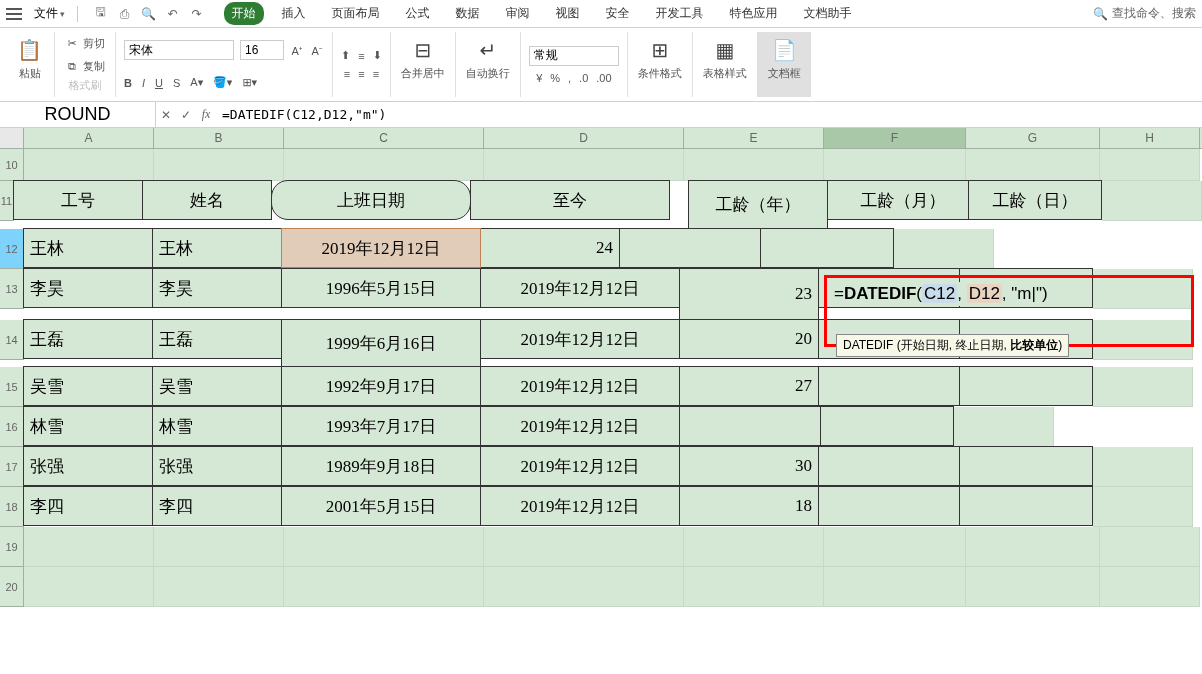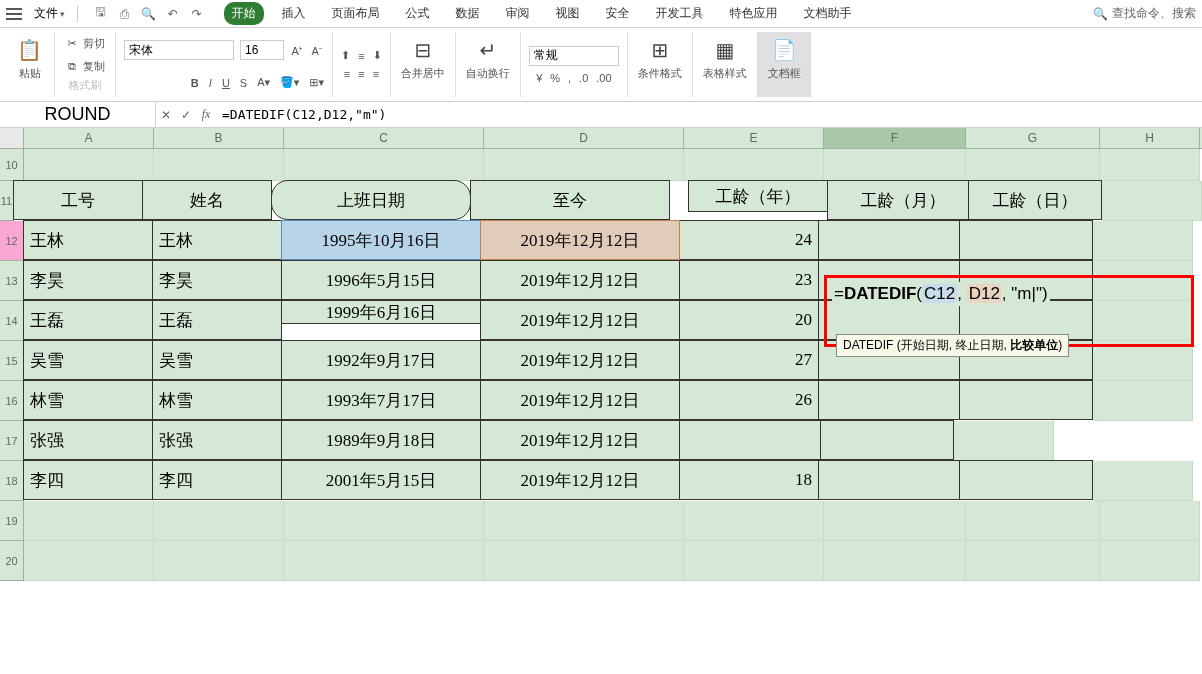--- a/index.html
+++ b/index.html
@@ -43,21 +43,21 @@
 
 .sheet { position: relative; display: flex; flex-direction: column; }
 .col-headers { display: flex; background: #d5e8d5; border-bottom: 1px solid #a0b0a0; }
 .col-headers .corner { width: 24px; height: 20px; border-right: 1px solid #a0b0a0; background: #e8e8e8; }
 .col-headers .ch { height: 20px; border-right: 1px solid #a0b0a0; display: flex; align-items: center; justify-content: center; font-size: 12px; color: #666; }
 .col-headers .ch.active { background: #a8c8a8; }
 
 .rows { display: flex; flex-direction: column; }
 .row { display: flex; }
 .row-hdr { width: 24px; background: #d5e8d5; border-right: 1px solid #a0b0a0; border-bottom: 1px solid #a0b0a0; display: flex; align-items: center; justify-content: center; font-size: 11px; color: #666; }
-.row-hdr.active { background: #f9a8d4; }
+.row-hdr.active { background: #7dd3fc; }
 .cells { display: flex; flex: 1; }
 .cell { border-right: 1px solid #c8d8c8; border-bottom: 1px solid #c8d8c8; background: #d5e8d5; display: flex; align-items: center; padding: 0 6px; font-size: 15px; overflow: hidden; }
 
 .data-cell { background: #d5e8d5; border: 1px solid #333; margin: -1px 0 0 -1px; justify-content: center; font-family: SimSun, serif; font-size: 17px; }
 .hdr-cell { font-weight: normal; }
 .num-cell { justify-content: flex-end; }
 
 .sel-c12 { background: #b8d4e8 !important; border: 1.5px solid #5b8db5 !important; position: relative; z-index: 2; }
 .sel-d12 { background: #e0ccb8 !important; border: 1.5px solid #c08050 !important; position: relative; z-index: 2; }
 
@@ -129,21 +129,21 @@
         </div>
       <div class="small-btn">
           <span class="small-icon">⧉</span>
           <span>复制</span>
         </div>
     </div>
     <div class="big-btn" style="opacity:.4">
       <div class="btn-label">格式刷</div>
     </div>
   </div>
-  <div class="group" style="align-items:flex-end;gap:16px;justify-content:center">
+  <div class="group" style="align-items:flex-start;gap:16px;justify-content:center">
     <div class="toolbar-row">
       <input class="font-sel font-name" value="宋体" style="">
       <input class="font-sel font-size" value="16" style="">
       <span class="small-icon">A⁺</span>
       <span class="small-icon">A⁻</span>
     </div>
     <div class="toolbar-row" style="gap:10px">
       <span style="font-weight:bold">B</span>
       <span style="font-style:italic">I</span>
       <span style="text-decoration:underline">U</span>
@@ -245,58 +245,57 @@
           <div class="cell wH r10" style="height: 32px;"></div>
         </div>
       </div>
       <div class="row">
         <div class="row-hdr r11" style="height: 40px;">11</div>
         <div class="cells">
           <div class="cell wA r11 data-cell hdr-cell" style="height: 40px;">工号</div>
           <div class="cell wB r11 data-cell hdr-cell" style="height: 40px;">姓名</div>
           <div class="cell wC r11 data-cell hdr-cell" style="height: 40px; border-radius: 17px;">上班日期</div>
           <div class="cell wD r11 data-cell hdr-cell" style="height: 40px;">至今</div>
-          <div class="cell wE r11 data-cell hdr-cell" style="height: 32px; margin-left: 18px;">工龄（年）</div>
+          <div class="cell wE r11 data-cell hdr-cell" style="height: 49px; margin-left: 18px;">工龄（年）</div>
           <div class="cell wF r11 data-cell hdr-cell" style="height: 40px; padding-left: 16px;">工龄（月）</div>
           <div class="cell wG r11 data-cell hdr-cell" style="height: 40px;">工龄（日）</div>
           <div class="cell wH r11" style="height: 40px;"></div>
         </div>
       </div>
       <div class="row">
         <div class="row-hdr r12 active" style="height: 40px;">12</div>
         <div class="cells">
           <div class="cell wA r12 data-cell" style="justify-content: flex-start; height: 40px;">王林</div>
           <div class="cell wB r12 data-cell" style="justify-content: flex-start; height: 40px;">王林</div>
-          <div class="cell wC r12 data-cell sel-c12" style="height: 40px;">1995年10月16日</div>
           <div class="cell wD r12 data-cell sel-d12" style="height: 40px;">2019年12月12日</div>
           <div class="cell wE r12 data-cell num-cell" style="height: 40px;">24</div>
           <div class="cell wF r12 data-cell" style="height: 40px;"></div>
           <div class="cell wG r12 data-cell" style="height: 40px;"></div>
           <div class="cell wH r12" style="height: 40px;"></div>
         </div>
       </div>
       <div class="row">
         <div class="row-hdr r13" style="height: 40px;">13</div>
         <div class="cells">
           <div class="cell wA r13 data-cell" style="justify-content: flex-start; height: 40px;">李昊</div>
           <div class="cell wB r13 data-cell" style="justify-content: flex-start; height: 40px;">李昊</div>
           <div class="cell wC r13 data-cell" style="height: 40px;">1996年5月15日</div>
           <div class="cell wD r13 data-cell" style="height: 40px;">2019年12月12日</div>
-          <div class="cell wE r13 data-cell num-cell" style="height: 40px;">23</div>
+          <div class="cell wE r13 data-cell num-cell" style="height: 52px;">23</div>
           <div class="cell wF r13 data-cell" style="height: 40px;"></div>
           <div class="cell wG r13 data-cell" style="height: 40px;"></div>
           <div class="cell wH r13" style="height: 40px;"></div>
         </div>
       </div>
       <div class="row">
         <div class="row-hdr r14" style="height: 40px;">14</div>
         <div class="cells">
           <div class="cell wA r14 data-cell" style="justify-content: flex-start; height: 40px;">王磊</div>
           <div class="cell wB r14 data-cell" style="justify-content: flex-start; height: 40px;">王磊</div>
-          <div class="cell wC r14 data-cell" style="height: 24px;">1999年6月16日</div>
+          <div class="cell wC r14 data-cell" style="height: 48px;">1999年6月16日</div>
           <div class="cell wD r14 data-cell" style="height: 40px;">2019年12月12日</div>
           <div class="cell wE r14 data-cell num-cell" style="height: 40px;">20</div>
           <div class="cell wF r14 data-cell" style="height: 40px;"></div>
           <div class="cell wG r14 data-cell" style="height: 40px;"></div>
           <div class="cell wH r14" style="height: 40px;"></div>
         </div>
       </div>
       <div class="row">
         <div class="row-hdr r15" style="height: 40px;">15</div>
         <div class="cells">
@@ -310,33 +309,33 @@
           <div class="cell wH r15" style="height: 40px;"></div>
         </div>
       </div>
       <div class="row">
         <div class="row-hdr r16" style="height: 40px;">16</div>
         <div class="cells">
           <div class="cell wA r16 data-cell" style="justify-content: flex-start; height: 40px;">林雪</div>
           <div class="cell wB r16 data-cell" style="justify-content: flex-start; height: 40px;">林雪</div>
           <div class="cell wC r16 data-cell" style="height: 40px;">1993年7月17日</div>
           <div class="cell wD r16 data-cell" style="height: 40px;">2019年12月12日</div>
-          <div class="cell wE r16 data-cell num-cell" style="height: 40px;">26</div>
           <div class="cell wF r16 data-cell" style="height: 40px;"></div>
           <div class="cell wG r16 data-cell" style="height: 40px;"></div>
           <div class="cell wH r16" style="height: 40px;"></div>
         </div>
       </div>
       <div class="row">
         <div class="row-hdr r17" style="height: 40px;">17</div>
         <div class="cells">
           <div class="cell wA r17 data-cell" style="justify-content: flex-start; height: 40px;">张强</div>
           <div class="cell wB r17 data-cell" style="justify-content: flex-start; height: 40px;">张强</div>
           <div class="cell wC r17 data-cell" style="height: 40px;">1989年9月18日</div>
           <div class="cell wD r17 data-cell" style="height: 40px;">2019年12月12日</div>
+          <div class="cell wE r17 data-cell num-cell" style="height: 40px;">30</div>
           <div class="cell wF r17 data-cell" style="height: 40px;"></div>
           <div class="cell wG r17 data-cell" style="height: 40px;"></div>
           <div class="cell wH r17" style="height: 40px;"></div>
         </div>
       </div>
       <div class="row">
         <div class="row-hdr r18" style="height: 40px;">18</div>
         <div class="cells">
           <div class="cell wA r18 data-cell" style="justify-content: flex-start; height: 40px;">李四</div>
           <div class="cell wB r18 data-cell" style="justify-content: flex-start; height: 40px;">李四</div>

